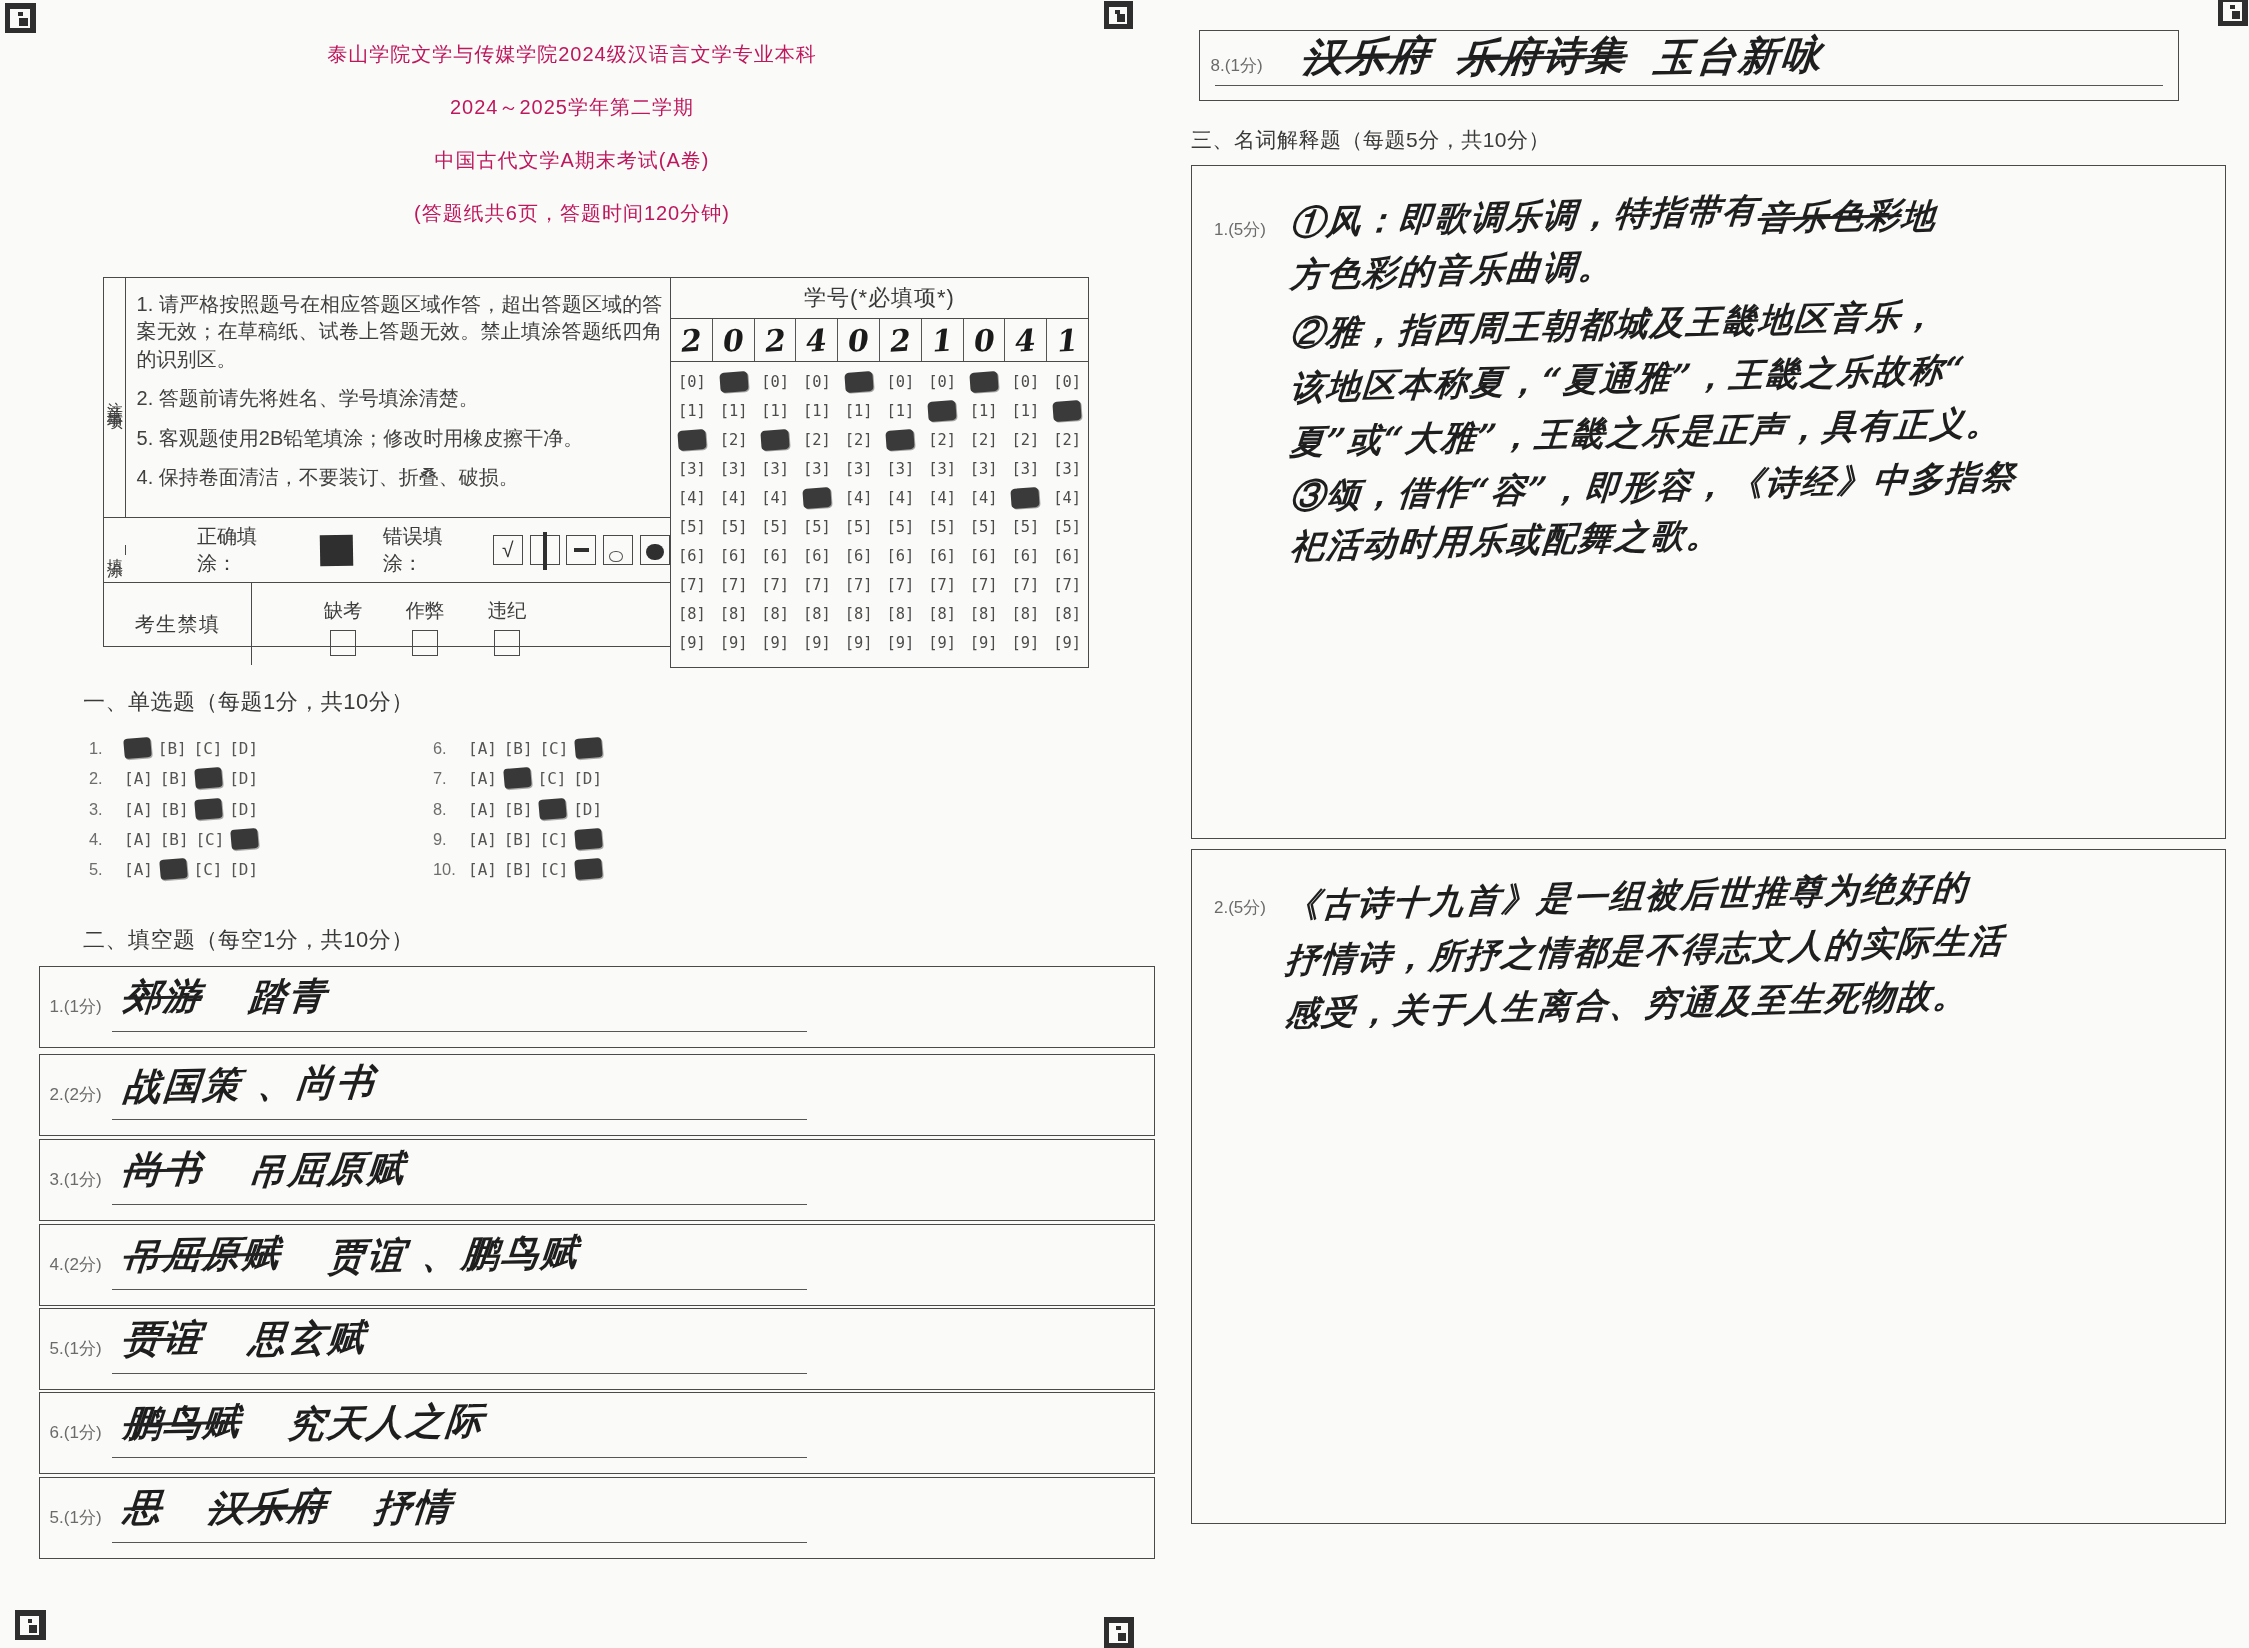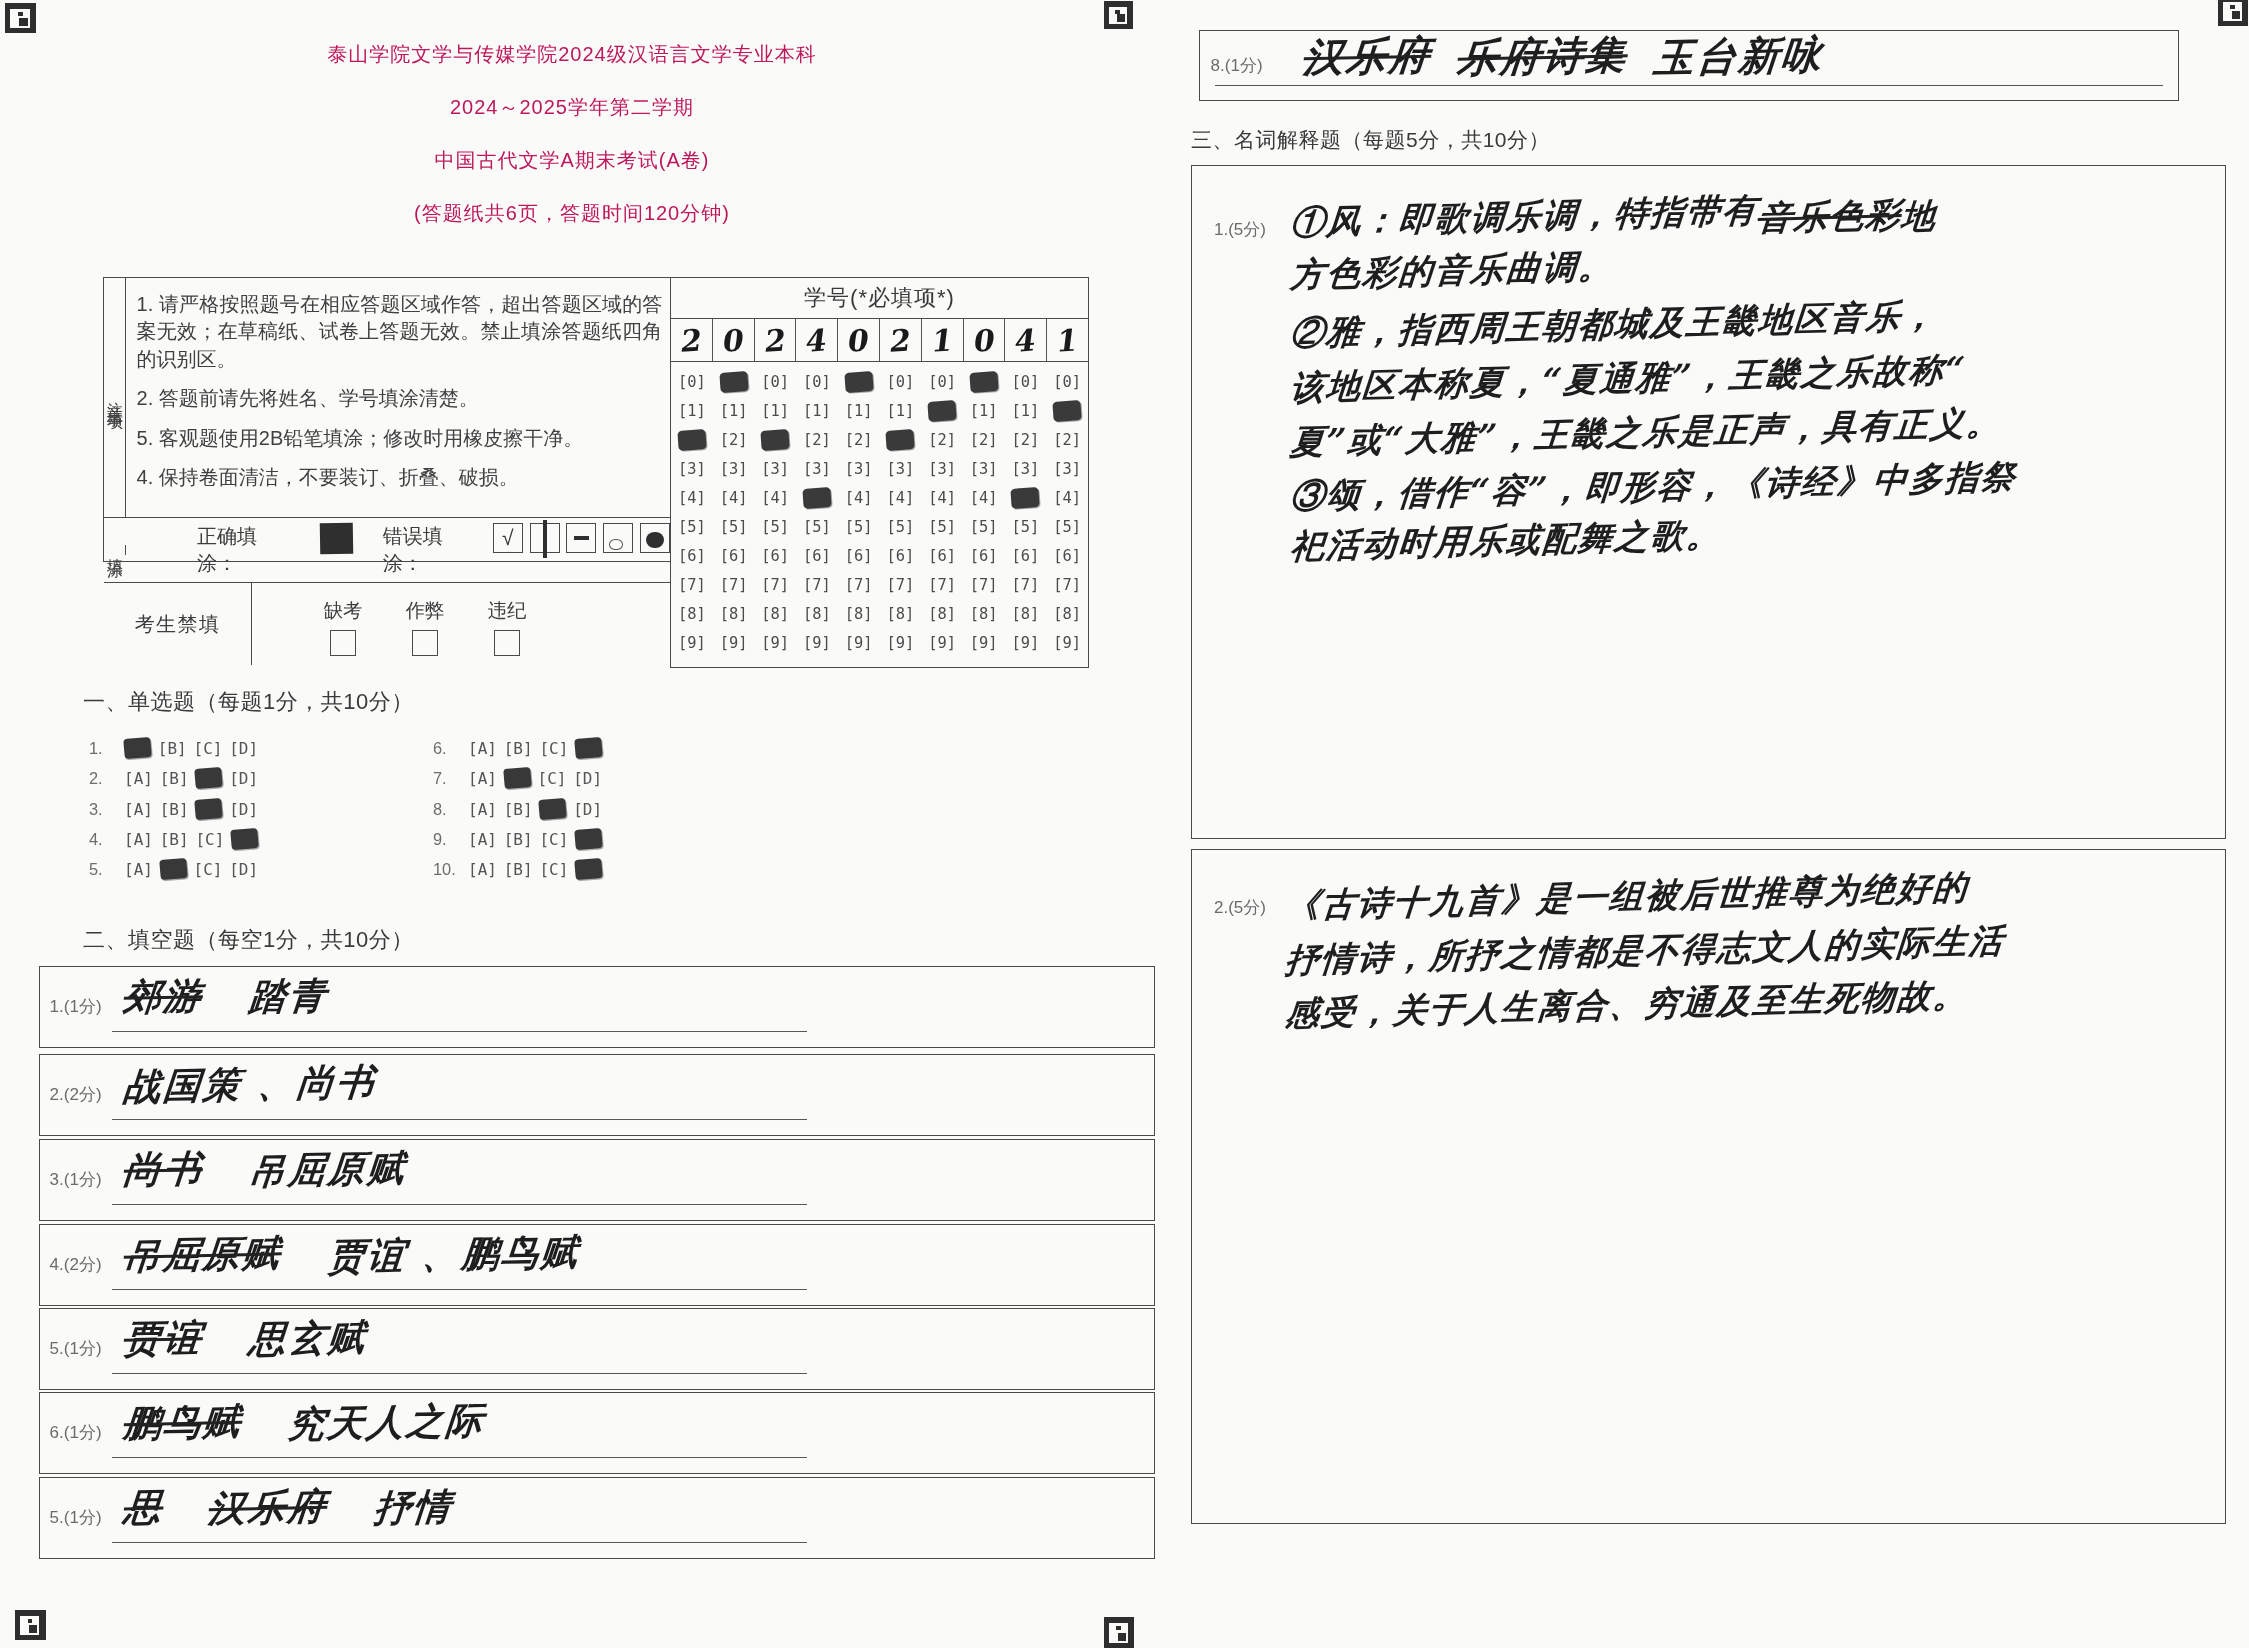--- a/index.html
+++ b/index.html
@@ -11,33 +11,33 @@
   
   .qr-marker{position:absolute;background:#2e2e2e;}
   .qr-marker .qr-in{position:absolute;left:5.3px;top:6.3px;right:6.3px;bottom:5.3px;background:#fafaf8;}
   .qr-marker .qr-dot{position:absolute;right:1.9px;bottom:1.9px;width:8.2px;height:8.2px;background:#2e2e2e;}
   .qr-marker .qr-dot2{position:absolute;right:6.8px;top:2.4px;width:4.8px;height:4.3px;background:#2e2e2e;}
   
   .hdr{position:absolute;left:39px;width:1066px;text-align:center;font-size:20px;
        color:#be185d;letter-spacing:1px;white-space:nowrap;}
   .sec-title{position:absolute;font-size:22px;color:#3a3a3a;letter-spacing:0.5px;white-space:nowrap;}
   
-  .ntable{position:absolute;left:103px;top:277px;width:568px;height:285px;border:1.4px solid #4a4a4a;box-sizing:border-box;}
+  .ntable{position:absolute;left:103px;top:277px;width:568px;height:370px;border:1.4px solid #4a4a4a;box-sizing:border-box;}
   .nrow{display:flex;box-sizing:border-box;}
   .nrowA{height:240px;border-bottom:1.4px solid #4a4a4a;}
   .nrowB{height:65px;border-bottom:1.4px solid #4a4a4a;align-items:center;}
   .nrowC{height:82px;}
   .vlabel{width:22px;border-right:1.4px solid #4a4a4a;box-sizing:border-box;
           display:flex;align-items:center;justify-content:center;
           writing-mode:vertical-rl;text-orientation:upright;font-size:16px;color:#3d3d3d;letter-spacing:4.8px;}
   .hlabel{width:148px;border-right:1.4px solid #4a4a4a;box-sizing:border-box;
           display:flex;align-items:center;justify-content:center;font-size:20px;color:#3d3d3d;letter-spacing:1.4px;}
   .ncontent{flex:1;padding:12.5px 7.7px 0 10.6px;font-size:20px;line-height:27.5px;color:#404040;text-align:justify;}
   .nitem{margin-bottom:12px;}
-  .fillrow{flex:1;display:flex;align-items:flex-start;padding-left:71px;font-size:20px;color:#3d3d3d;}
+  .fillrow{flex:1;display:flex;align-items:center;padding-left:71px;font-size:20px;color:#3d3d3d;}
   .fsquare{width:37px;height:31px;background:#2f2f2f;margin-left:35px;transform:rotate(-1deg);}
   .wlabel{margin-left:30px;}
   .wboxes{display:flex;margin-left:22px;gap:6.8px;}
   .wbox{width:30px;height:30px;border:1.4px solid #4a4a4a;box-sizing:border-box;position:relative;
         display:flex;align-items:center;justify-content:center;color:#333;}
   .wb-check{font-size:21px;}
   .wb-bar{position:absolute;left:12.5px;top:-4.3px;width:3.4px;height:38px;background:#2f2f2f;}
   .wb-dash{width:14.5px;height:4.8px;background:#2f2f2f;}
   .wb-ring{position:absolute;left:4.8px;bottom:1.9px;width:11.6px;height:9.6px;border:1.9px solid #555;border-radius:50%;}
   .wb-dot{width:17.4px;height:16.4px;background:#2f2f2f;border-radius:50%;margin-top:3.9px;}

